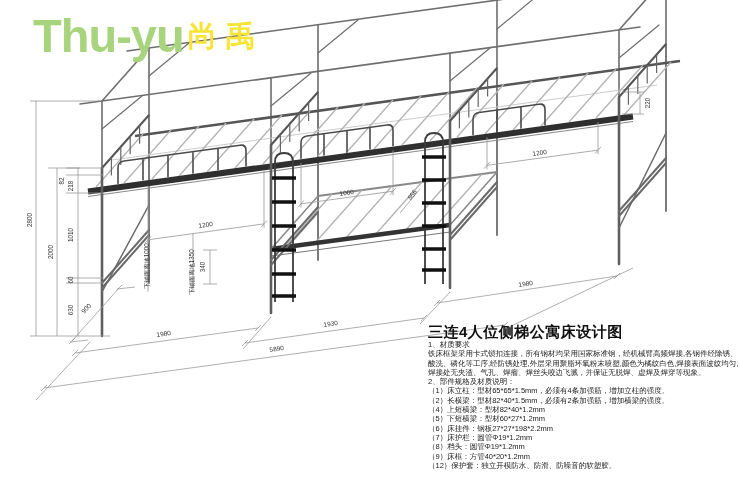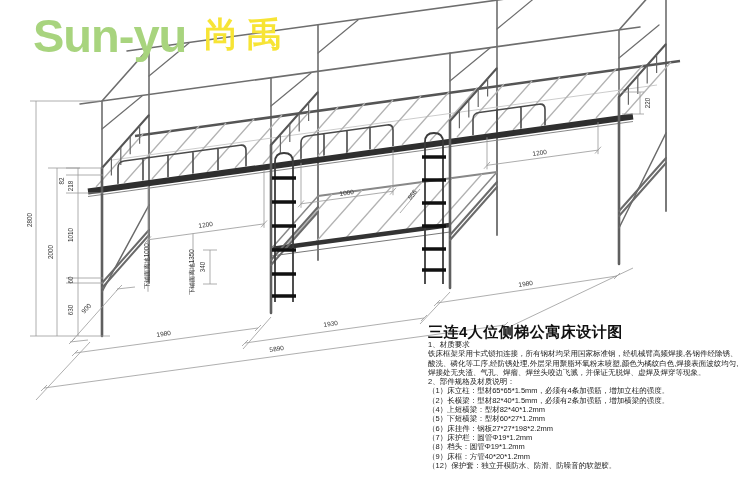--- a/index.html
+++ b/index.html
@@ -1,20 +1,20 @@
 <!DOCTYPE html>
 <html><head>
 <meta charset="utf-8">
 <style>
   html,body{margin:0;padding:0;background:#ffffff;}
   #stage{position:relative;width:740px;height:501px;background:#ffffff;overflow:hidden;
          font-family:"Liberation Sans","DejaVu Sans",sans-serif;}
   #logo{position:absolute;left:33px;top:8px;white-space:nowrap;}
   #logo .latin{font-size:47px;font-weight:bold;letter-spacing:-1px;}
-  #logo .cjk{font-size:34px;font-weight:bold;letter-spacing:9px;margin-left:18px;vertical-align:6px;}
+  #logo .cjk{font-size:29px;font-weight:bold;letter-spacing:9px;margin-left:4px;vertical-align:6px;}
   #drawing{position:absolute;left:0;top:0;}
   #title{position:absolute;left:428px;top:314px;font-size:15px;font-weight:bold;color:#111;letter-spacing:0.5px;margin-top:9px;}
   #specs{position:absolute;left:404px;top:340px;width:334px;color:#222;font-size:7.5px;line-height:9.3px;margin-left:24px;}
   #specs div{white-space:nowrap;overflow:hidden;}
   text{font-family:"Liberation Sans","DejaVu Sans",sans-serif;fill:#333;font-size:6.5px;}
   .rot{font-size:6.3px;}
 </style>
 </head>
 <body>
 <div id="stage">
@@ -123,21 +123,21 @@
     <text transform="rotate(-8 540 155)" x="540" y="155">1200</text>
     <text class="rot" transform="rotate(-90 205 267)" x="205" y="267">340</text>
     <text class="rot" transform="rotate(-90 650 103)" x="650" y="103">220</text>
     <text transform="rotate(-52 414 196)" x="414" y="196">856</text>
     <text class="rot" transform="rotate(-90 149 266)" x="149" y="266">下铺面离地1000</text>
     <text class="rot" transform="rotate(-90 194 272)" x="194" y="272">下铺面离地1350</text>
   </g>
 </svg>
 
 <div id="logo">
-  <span class="latin" style="color: rgb(168, 212, 126);">Sun-yu</span><span class="cjk" style="color: rgb(247, 228, 53);">尚禹</span>
+  <span class="latin" style="color: rgb(168, 212, 126);">Thu-yu</span><span class="cjk" style="color: rgb(247, 228, 53);">尚禹</span>
 </div>
 
 <div id="title">三连4人位侧梯公寓床设计图</div>
 
 <div id="specs">
   <div>1、材质要求</div>
   <div>铁床框架采用卡式锁扣连接，所有钢材均采用国家标准钢，经机械臂高频焊接,各钢件经除锈、</div>
   <div>酸洗、磷化等工序,经防锈处理,外层采用聚脂环氧粉末喷塑,颜色为橘纹白色,焊接表面波纹均匀,</div>
   <div>焊接处无夹渣、气孔、焊瘤、焊丝头咬边飞溅，并保证无脱焊、虚焊及焊穿等现象。</div>
   <div>2、部件规格及材质说明：</div>

